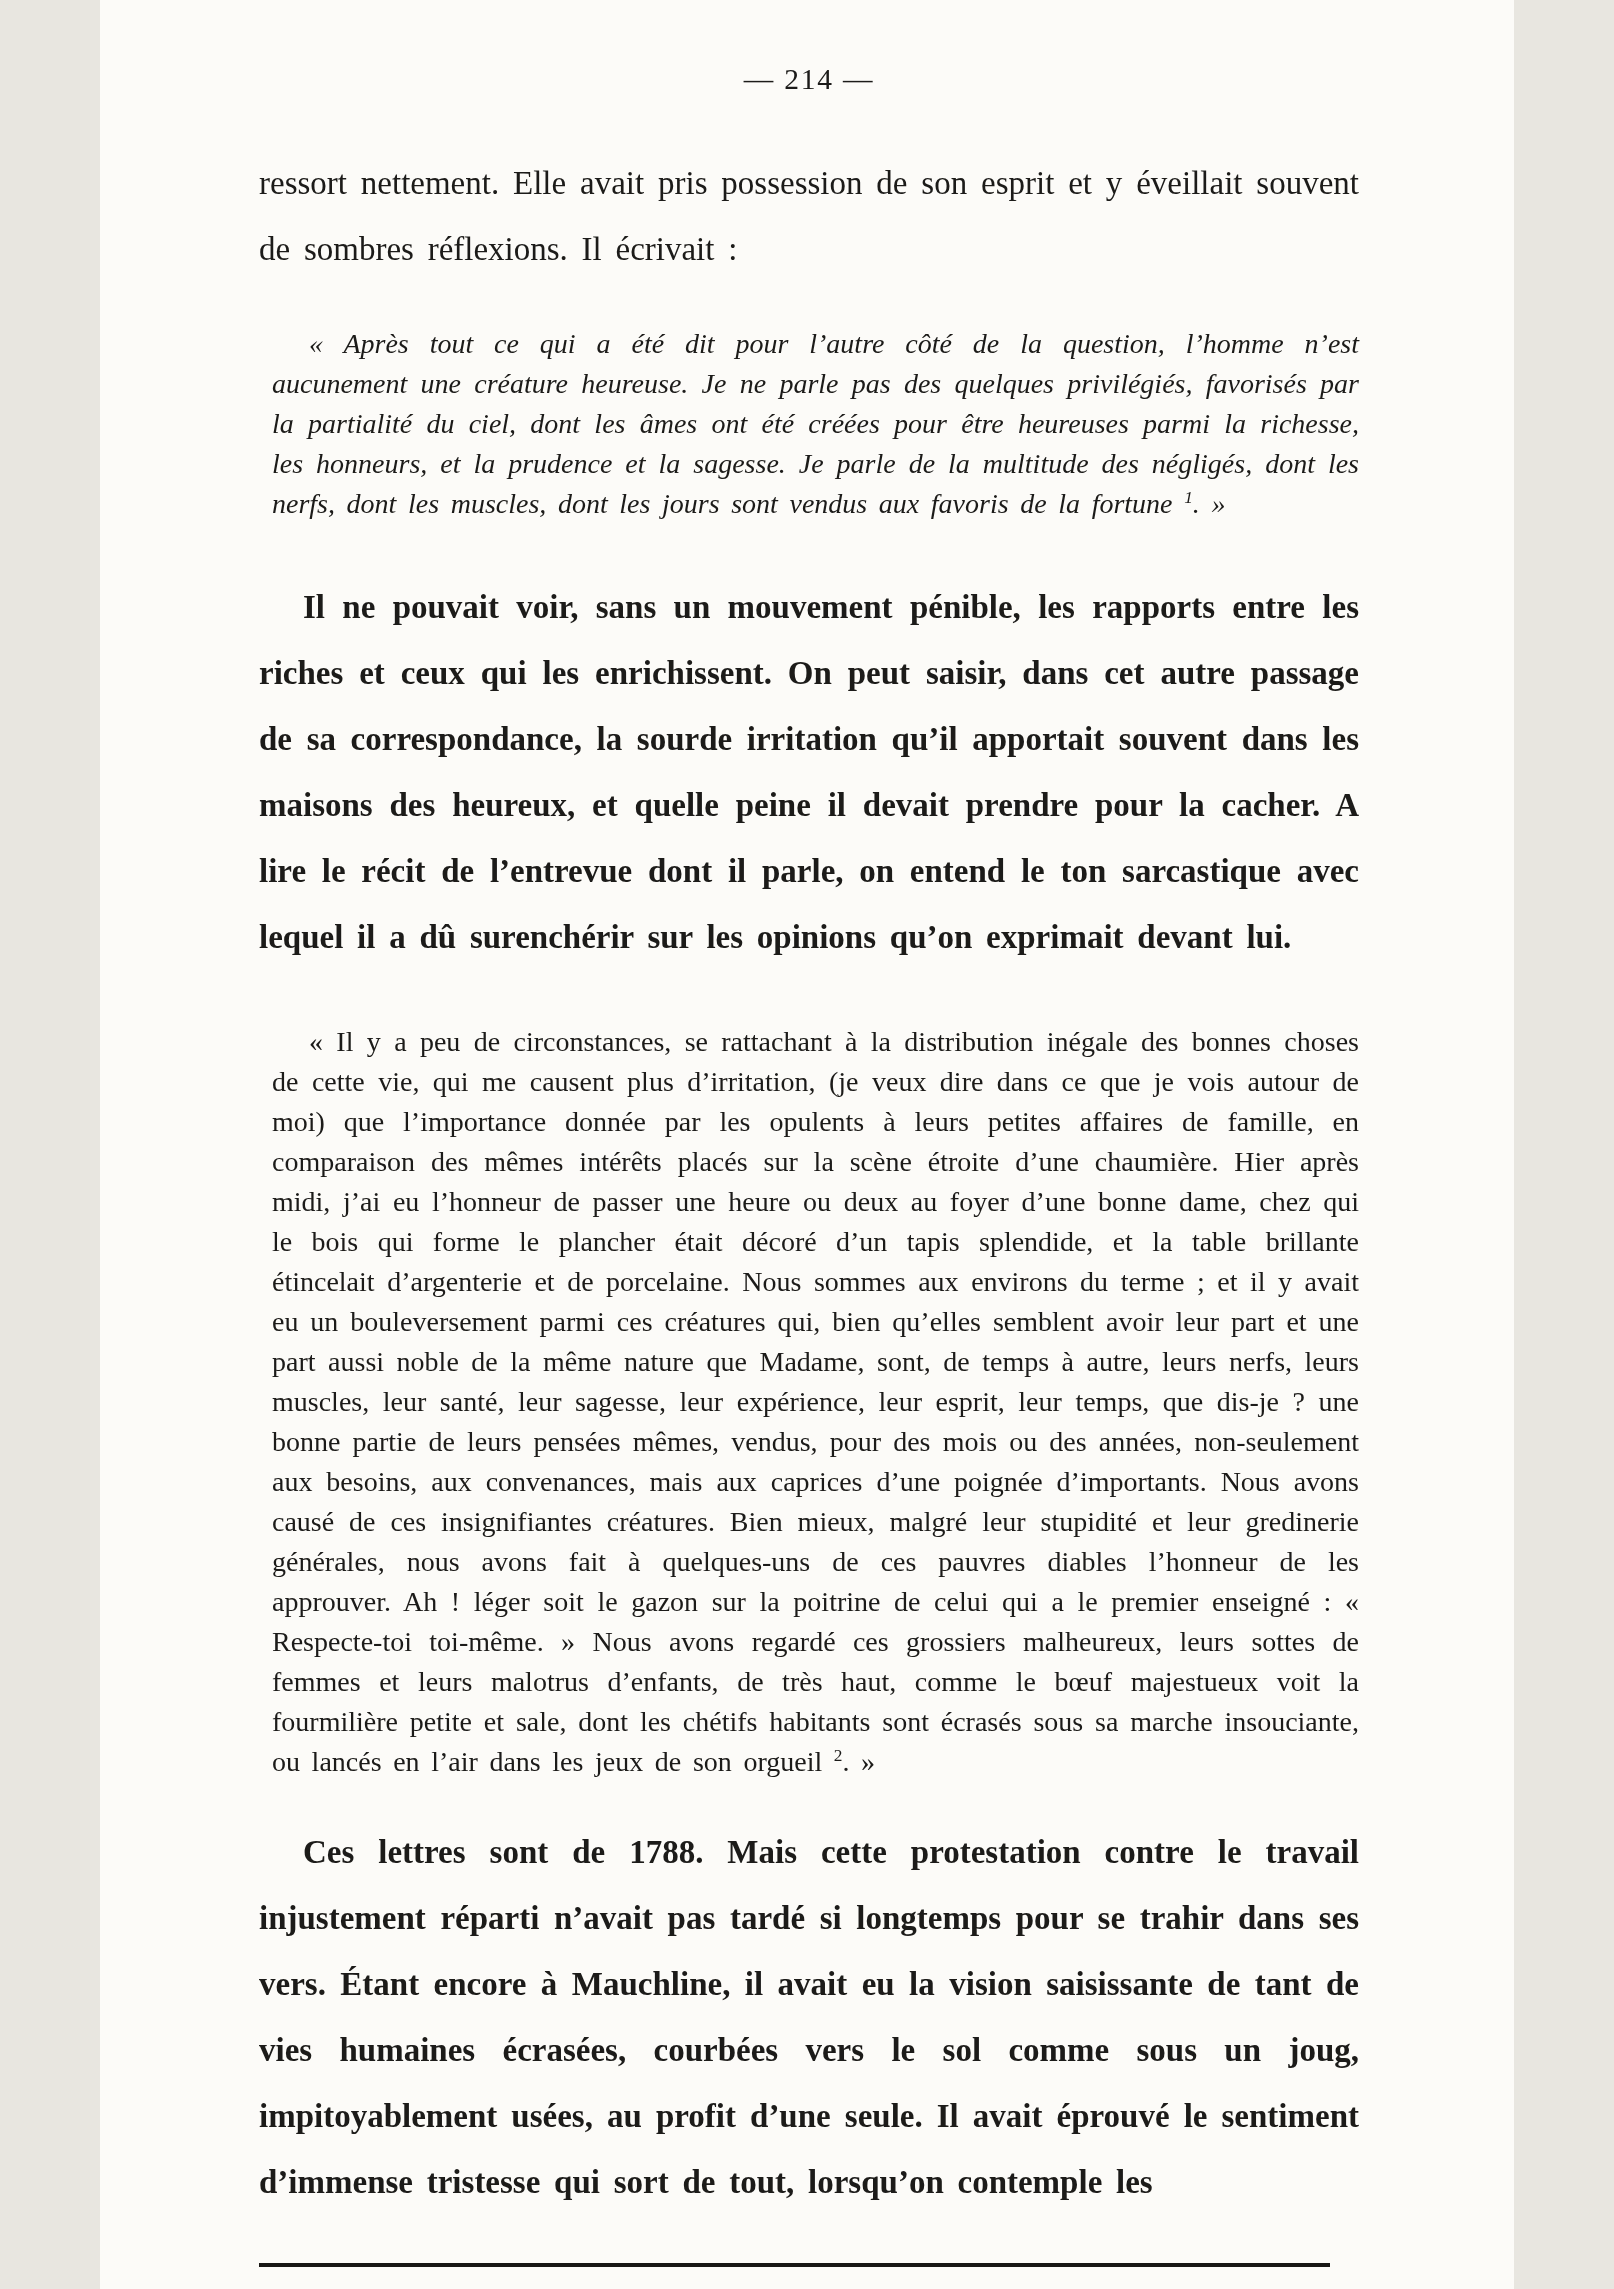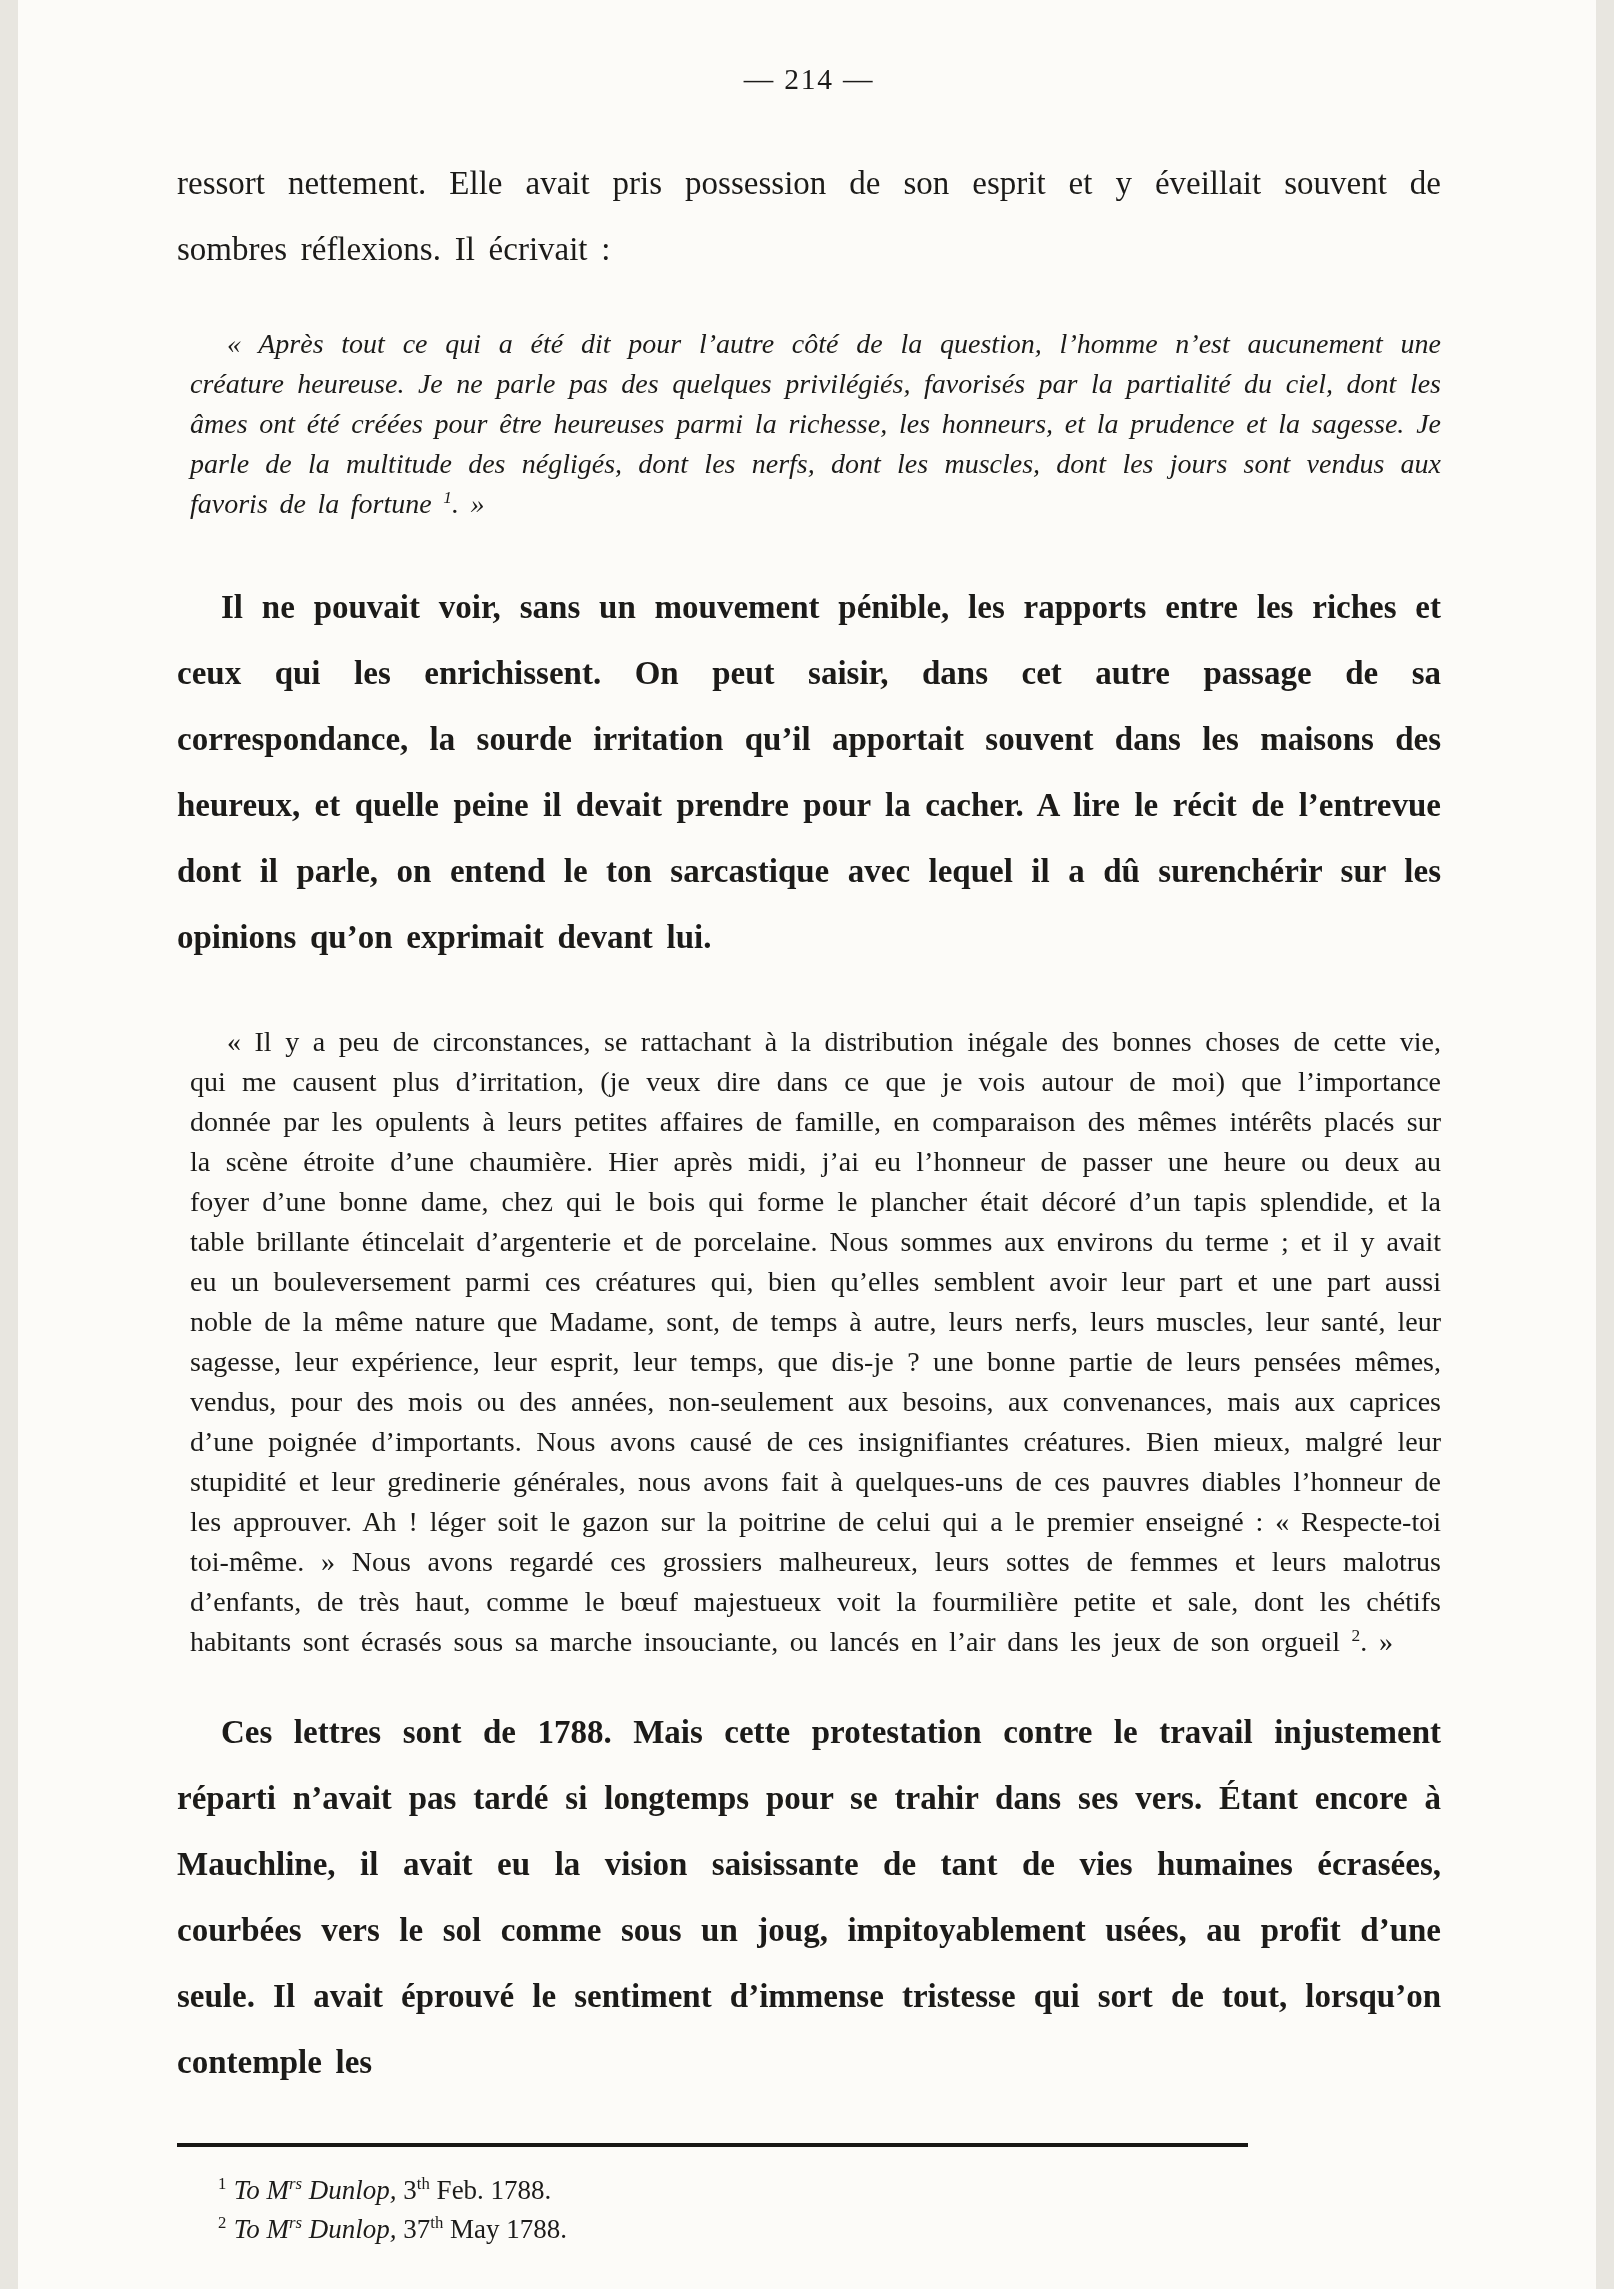--- a/index.html
+++ b/index.html
@@ -2,21 +2,21 @@
 <html style="font-size:14.8px"><head>
 <meta charset="utf-8">
 <style>
   html, body { margin: 0; padding: 0; }
   body {
     background: #e8e6e0;
     font-family: "Liberation Serif", "DejaVu Serif", serif;
   }
   .page {
     position: relative;
-    width: 1578px;
+    width: 1414px;
     height: 2290px;
     margin: 0 auto;
     background: #fcfbf8;
     color: #1c1b19;
     box-sizing: border-box;
     padding: 63px 155px 0 159px;
     overflow: hidden;
   }
   .page-number {
     text-align: center;

